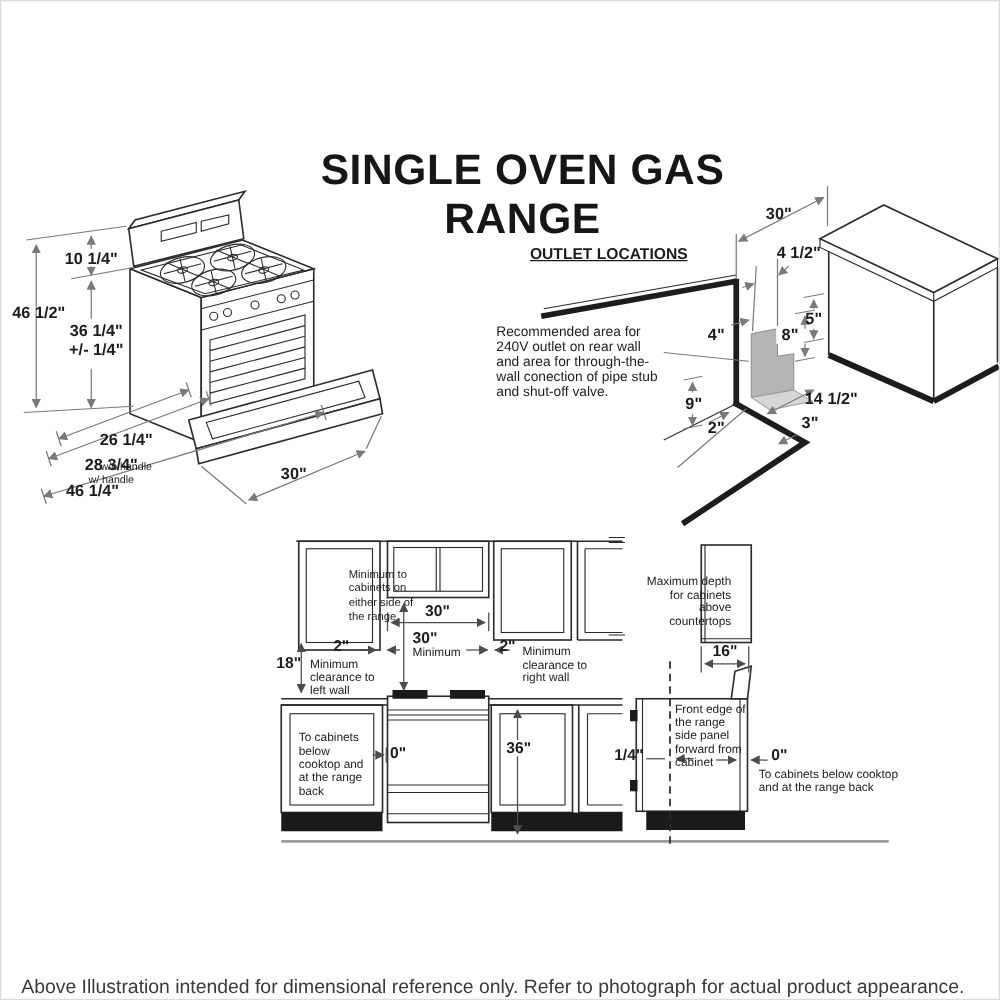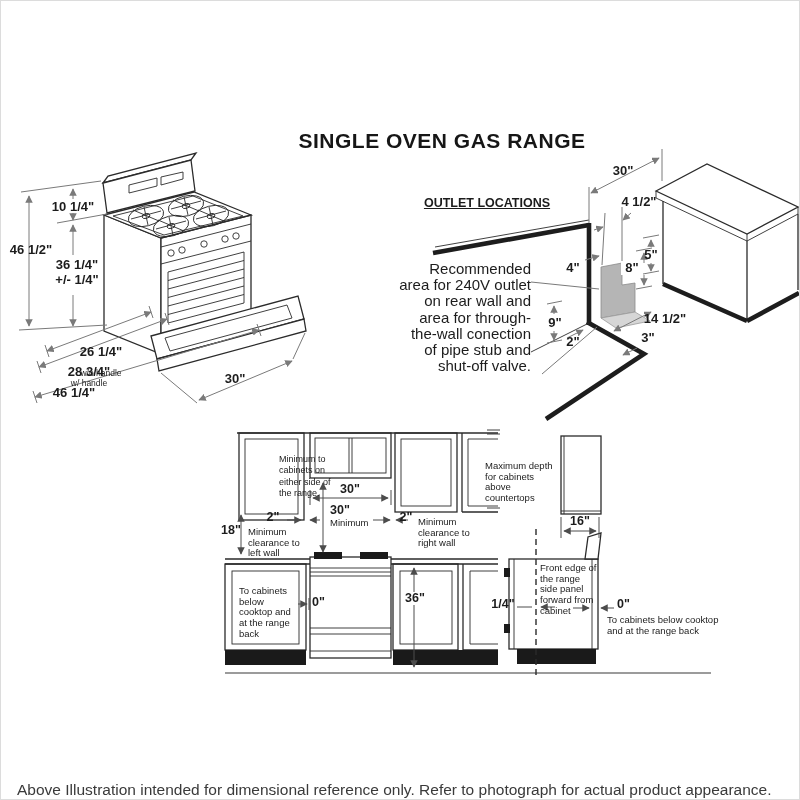--- a/index.html
+++ b/index.html
@@ -16,25 +16,25 @@
   .lgray{fill:#d6d6d6;stroke:#9a9a9a;stroke-width:0.8;}
   .floor{stroke:#9b9b9b;stroke-width:2.2;fill:none;}
   .dash{stroke:#2b2b2b;stroke-width:1.4;fill:none;stroke-dasharray:6 4;}
   .lbl{position:absolute;color:#1c1c1c;line-height:1.06;}
   .b{font-weight:bold;font-size:13px;}
   .b12{font-weight:bold;font-size:12.5px;}
   .s{font-size:9.5px;line-height:1.12;}
   .s9{font-size:9px;line-height:1.25;}
   .tiny{font-size:8.5px;}
   .ctr{text-align:center;}
-  .rt{}
+  .rt{text-align:right;margin-left:26px;}
   .wbg{background:#ffffff;}
-  .title{position:absolute;left:238px;top:116px;width:406px;text-align:center;font-size:21px;font-weight:bold;letter-spacing:0.5px;color:#161616;margin-top:12px;}
+  .title{position:absolute;left:214px;top:116px;width:406px;text-align:center;font-size:34px;font-weight:bold;letter-spacing:0.5px;color:#161616;}
   .heading{position:absolute;width:184px;text-align:center;font-weight:bold;font-size:12.5px;color:#1c1c1c;}
-  .note{position:absolute;text-align:right;font-size:15px;line-height:1.08;color:#1c1c1c;}
+  .note{position:absolute;text-align:left;font-size:11px;line-height:1.08;color:#1c1c1c;}
   .footer{position:absolute;left:16px;top:780px;width:775px;font-size:15.5px;color:#3a3a3a;}
 </style>
 </head>
 <body>
 
 <div class="page">
 
 <svg width="800" height="800" viewBox="0 0 800 800">
   <defs>
     <marker id="ar" viewBox="0 0 10 10" refX="9" refY="5" markerWidth="7.5" markerHeight="7.5" orient="auto-start-reverse">

